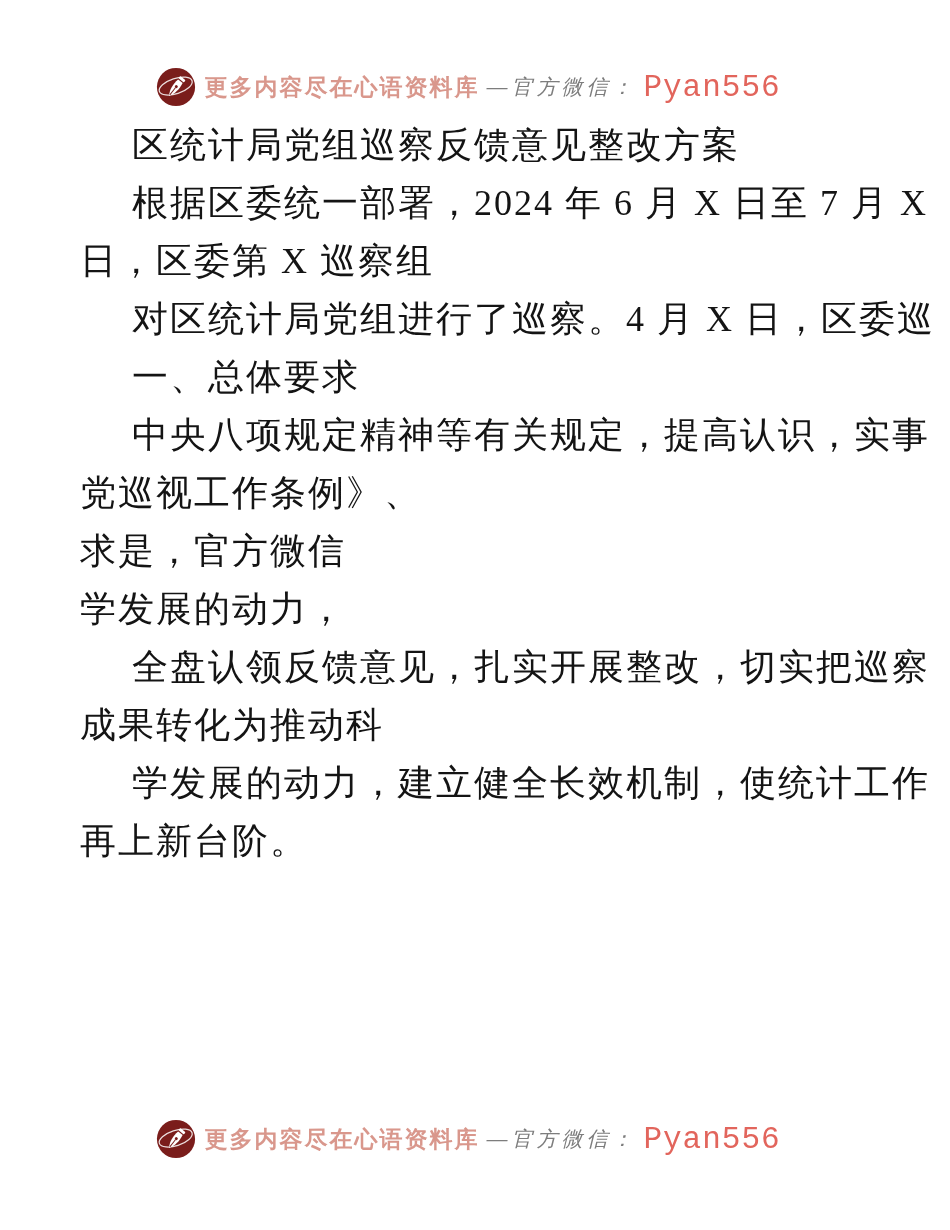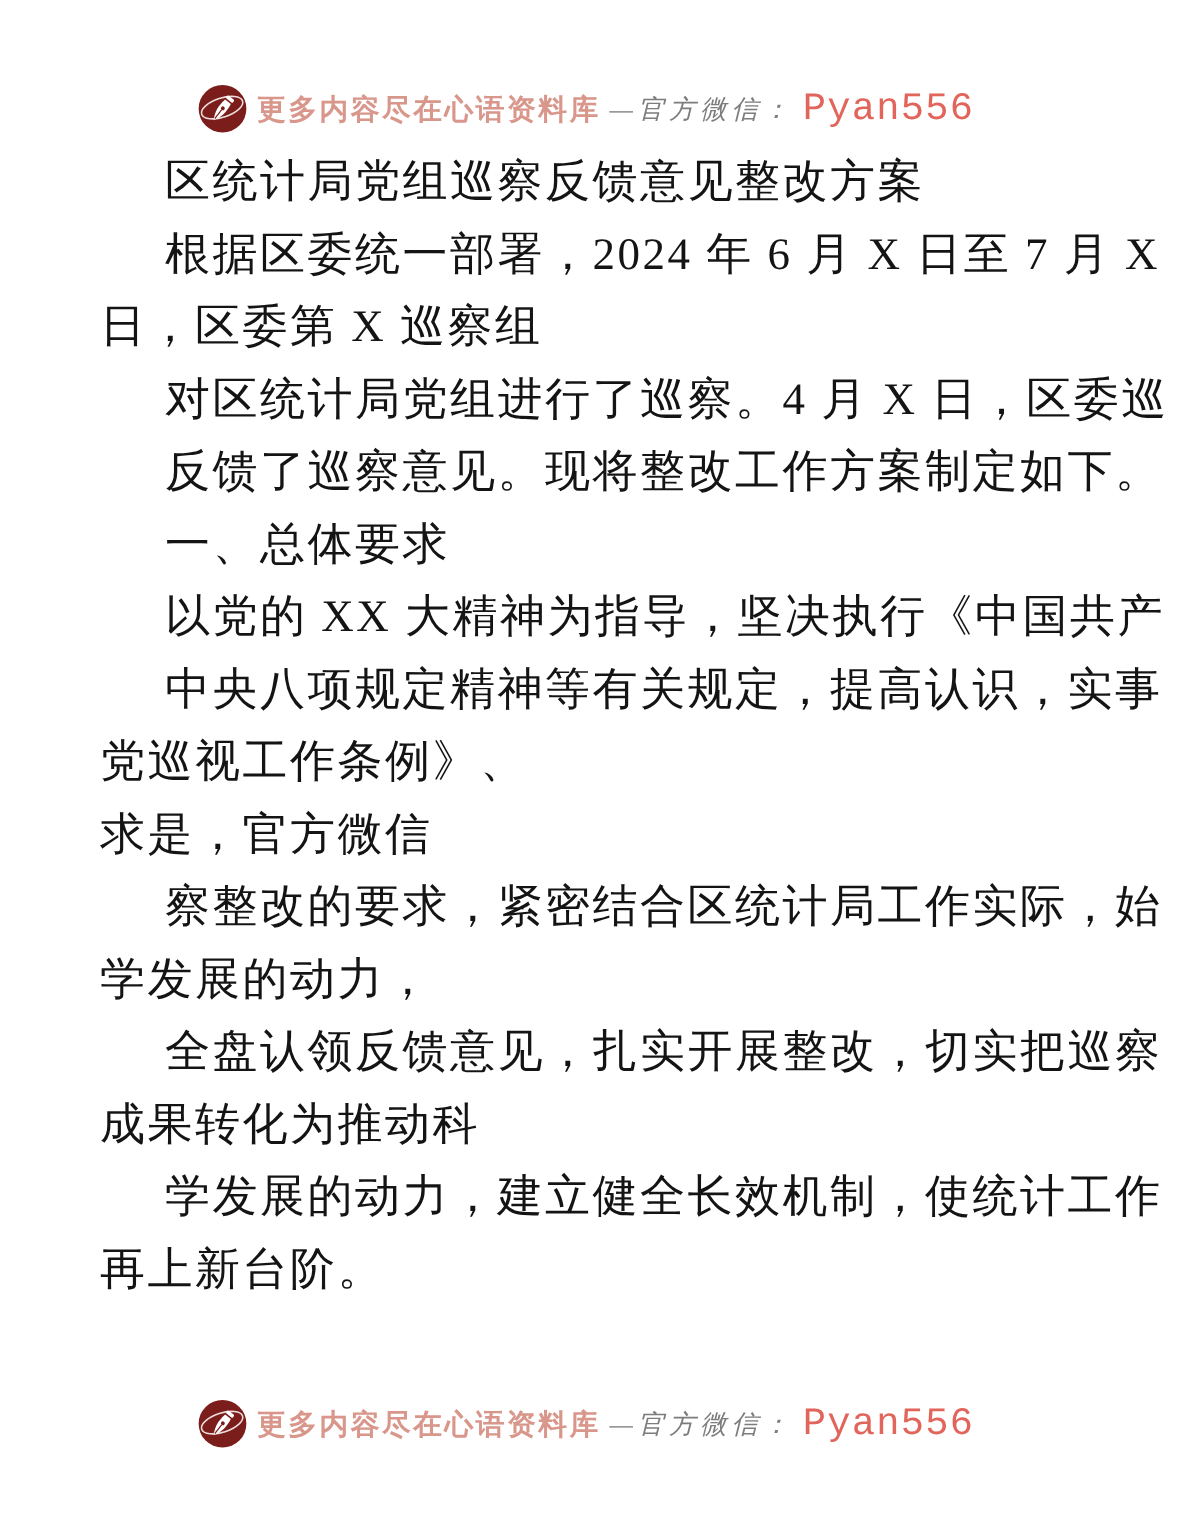--- a/index.html
+++ b/index.html
@@ -37,21 +37,21 @@
     font-weight:bold;
     letter-spacing:2px;
     font-family:"Liberation Serif", serif;
   }
   .wm-label{
     color:var(--wechat-gray,#7d7d7d);
     font-size:21px;
     font-style:italic;
     font-weight:500;
     letter-spacing:4px;
-    font-family:Liberation Serif, serif;
+    font-family:Liberation Sans, sans-serif;
   }
   .wm-id{
     color:var(--id-red,#e2655c);
     font-size:31px;
     letter-spacing:1px;
     font-family:Liberation Mono, monospace;
   }
   .content{
     position:absolute;
     top:116px;
@@ -89,27 +89,24 @@
     <span class="wm-label">—官方微信：</span>
     <span class="wm-id">Pyan556</span>
   </div>
 
   <div class="content">
     <div class="line indent">区统计局党组巡察反馈意见整改方案</div>
     <div>
         <div class="line indent">根据区委统一部署，2024 年 6 月 X 日至 7 月 X</div>
         <div class="line">日，区委第 X 巡察组</div>
         <div class="line indent">对区统计局党组进行了巡察。4 月 X 日，区委巡</div>
-        <div class="line indent">反馈了巡察意见。现将整改工作方案制定如下。</div>
         <div class="line indent">一、总体要求</div>
-        <div class="line indent">以党的 XX 大精神为指导，坚决执行《中国共产</div>
         <div class="line indent">中央八项规定精神等有关规定，提高认识，实事</div>
         <div class="line">党巡视工作条例》、</div>
         <div class="line">求是，官方微信</div>
-        <div class="line indent">察整改的要求，紧密结合区统计局工作实际，始</div>
         <div class="line">学发展的动力，</div>
         <div class="line indent">全盘认领反馈意见，扎实开展整改，切实把巡察</div>
         <div class="line">成果转化为推动科</div>
         <div class="line indent">学发展的动力，建立健全长效机制，使统计工作</div>
         <div class="line">再上新台阶。</div>
       </div>
   </div>
 
   <div class="watermark footer">
     <svg class="wm-logo" width="42" height="42" viewBox="0 0 44 44" aria-hidden="true">

